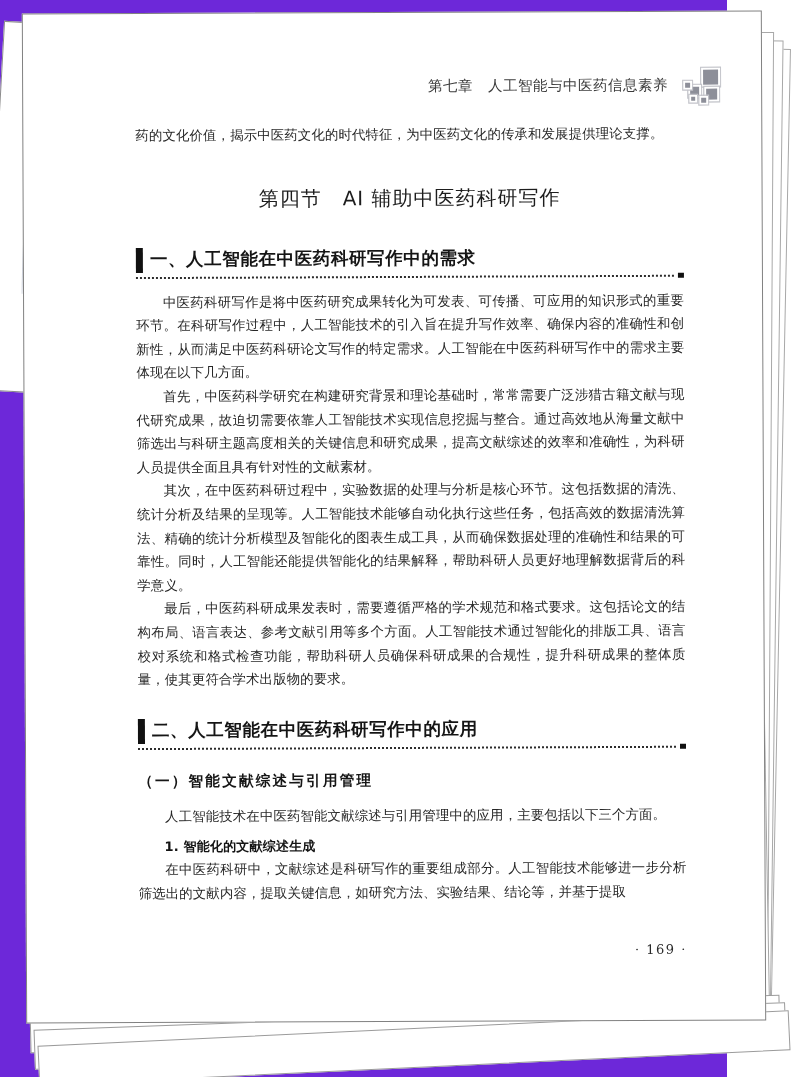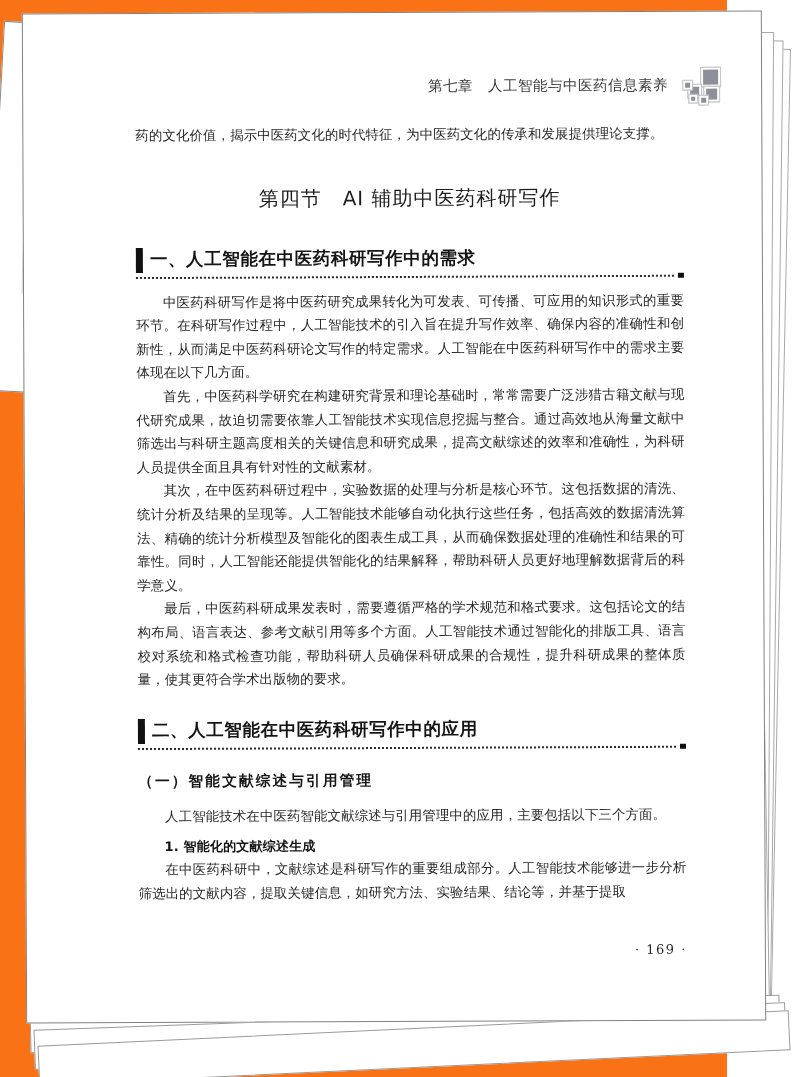--- a/index.html
+++ b/index.html
@@ -11,21 +11,21 @@
     width: 800px;
     height: 1077px;
     overflow: hidden;
     font-family: "DejaVu Serif", "Liberation Serif", serif;
   }
 
   #stage {
     position: relative;
     width: 727px;
     height: 1077px;
-    background: #f97316;
+    background: #6d28d9;
   }
 
   
   .sheet {
     position: absolute;
     background: #ffffff;
     border: 1px solid #9a9a9a;
     box-sizing: border-box;
   }
 

